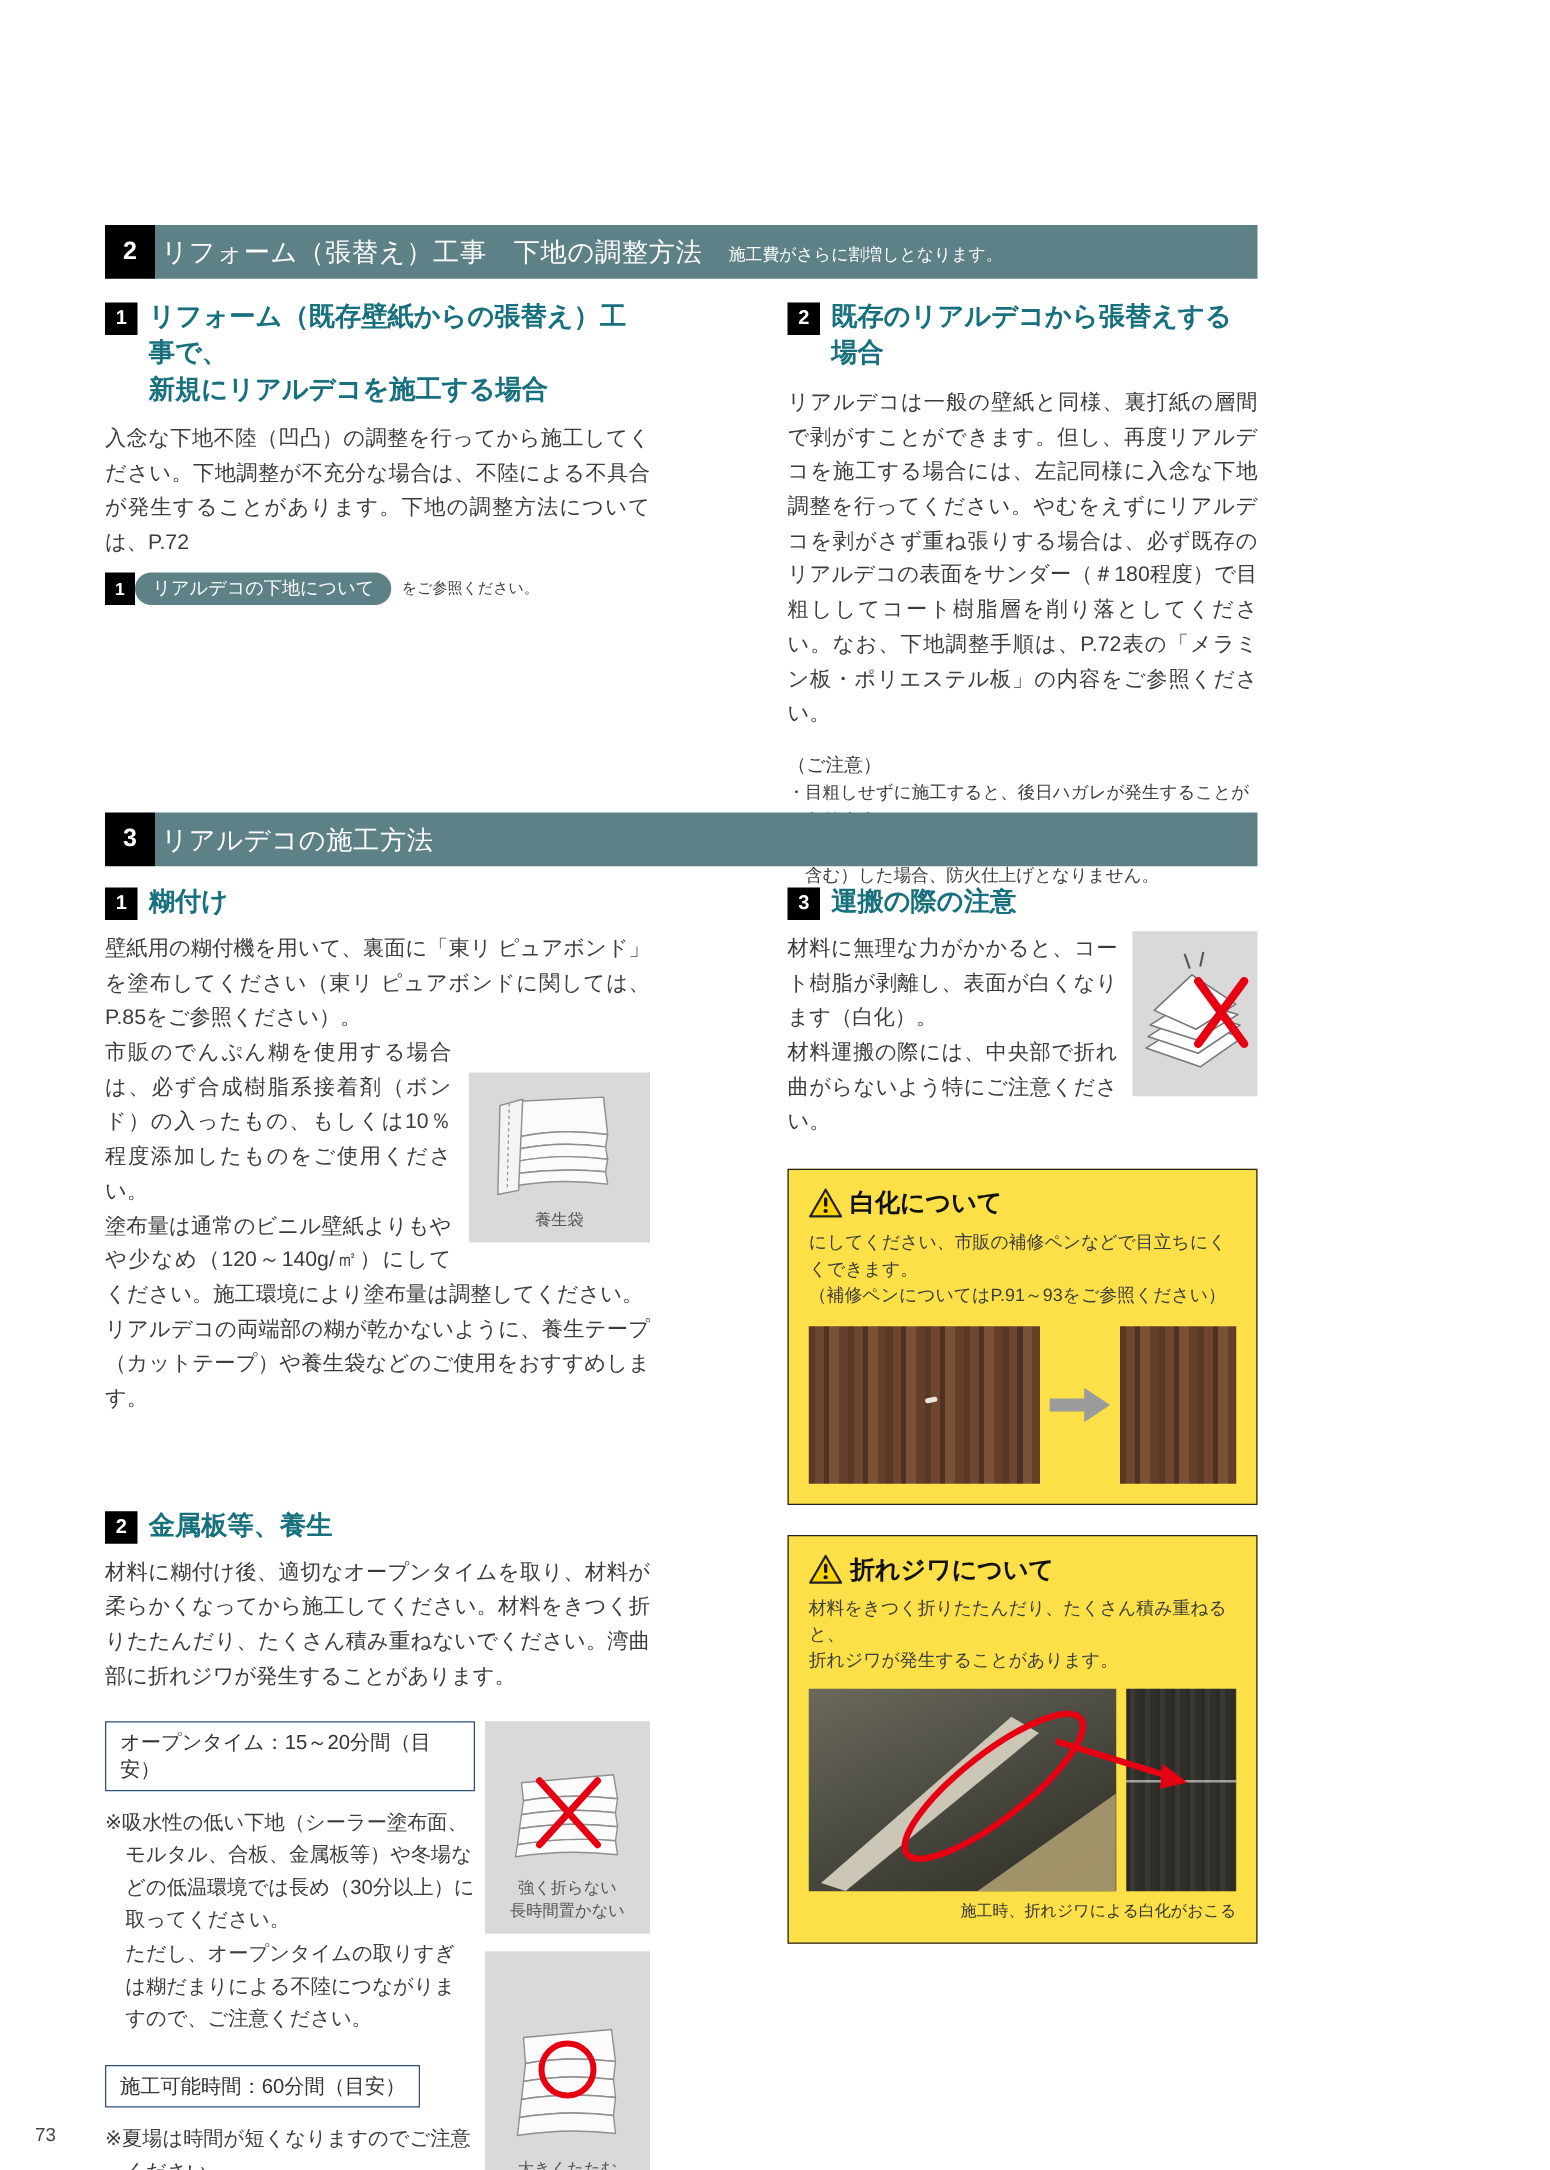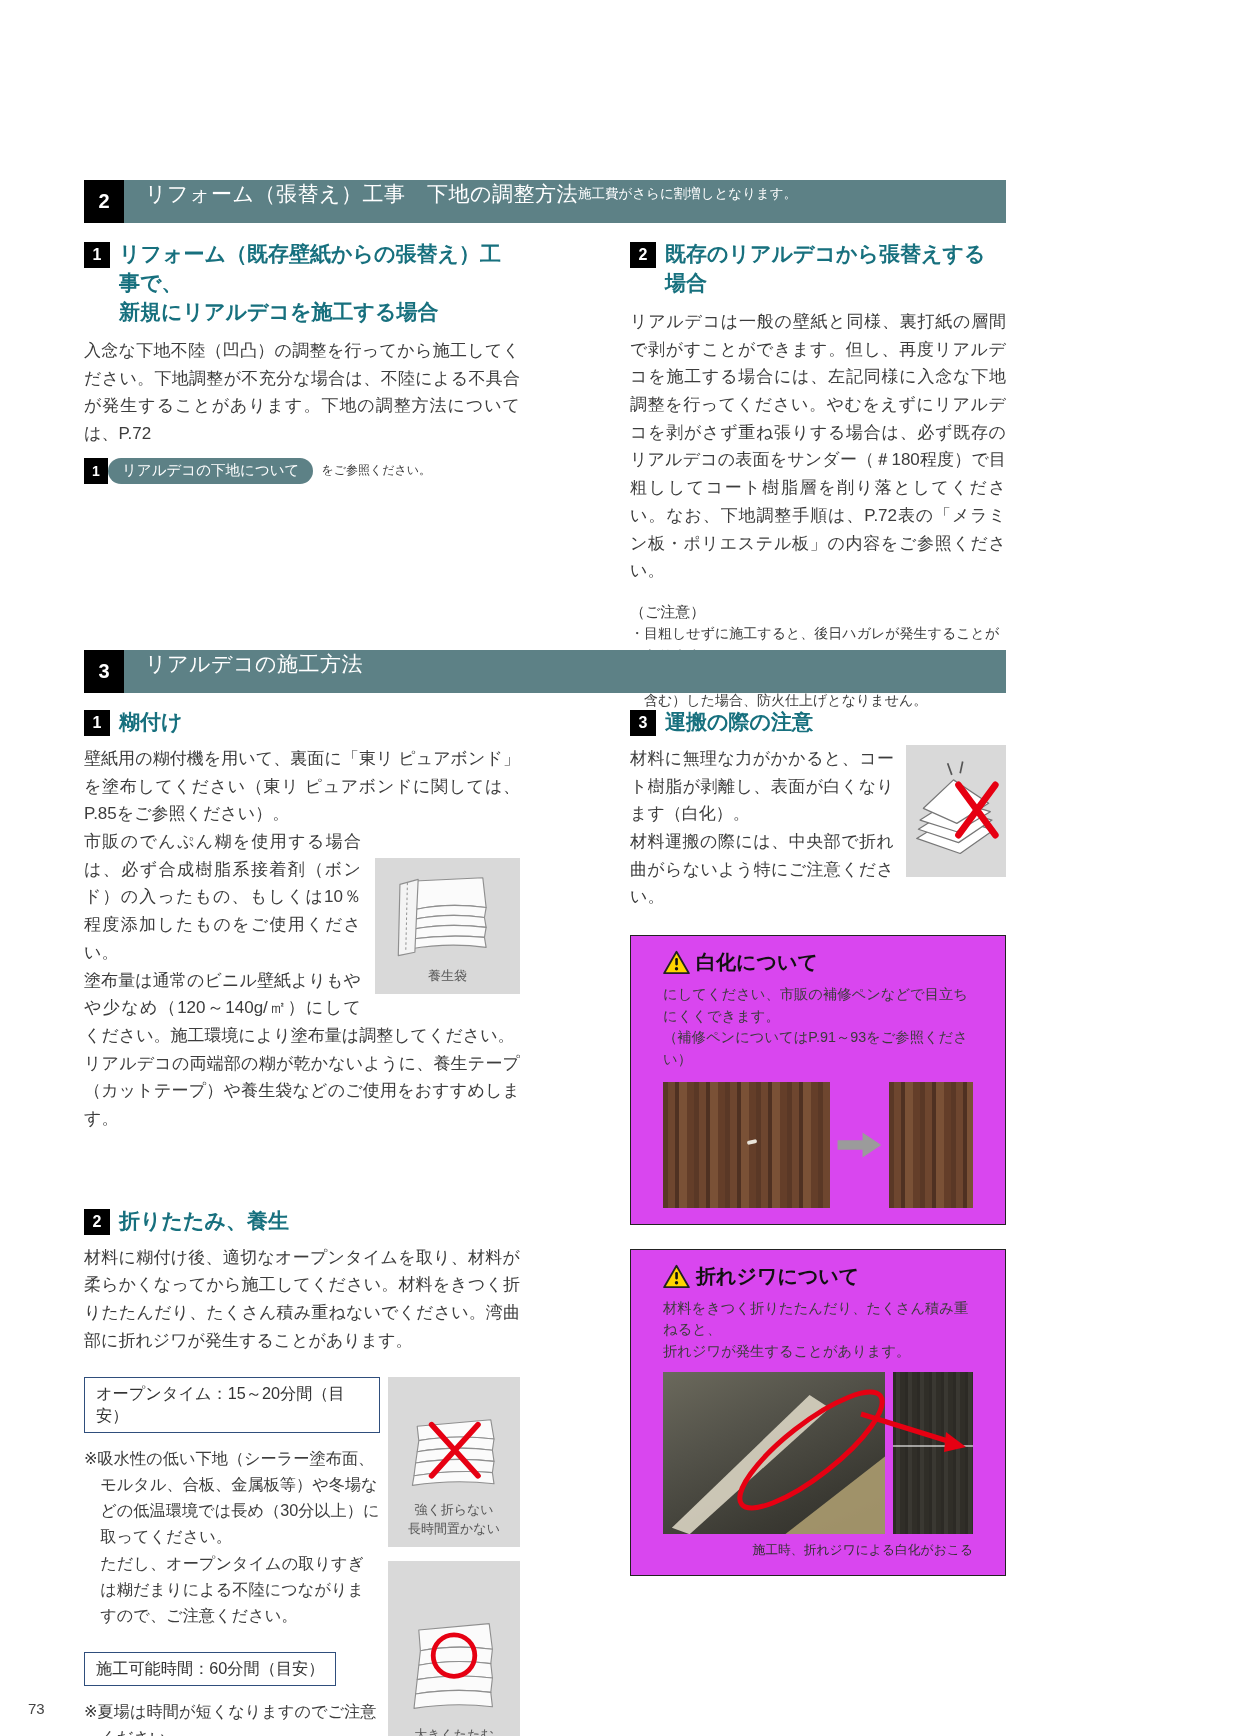--- a/index.html
+++ b/index.html
@@ -8,22 +8,22 @@
     font-family:"Liberation Sans","DejaVu Sans",sans-serif;
     color:#3c3c3c;-webkit-font-smoothing:antialiased;
   }
   .pre{white-space:pre-line;}
   .jtext{text-align:justify;}
 
   
   .band{position:absolute;left:84px;width:922px;height:43px;display:flex;}
   .band .bnum{width:40px;background:#000;color:#fff;font-size:20px;font-weight:bold;
     display:flex;align-items:center;justify-content:center;flex:none;}
-  .band .btitle{flex:1;background:#5d8186;color:#fff;display:flex;align-items:flex-start;
-    padding-left:21px;gap:0;}
+  .band .btitle{flex:1;background:#5d8186;color:#fff;display:flex;align-items:center;
+    padding-left:5px;gap:21px;}
   .band .bmain{font-size:21px;letter-spacing:.5px;}
   .band .bsub{font-size:13.5px;margin-top:5px;}
   #band2{top:180px;}
   #band3{top:650px;}
 
   
   .cols{position:absolute;left:84px;width:922px;display:flex;}
   #sec2{top:240px;}
   #sec3{top:708px;}
   .col-l{width:436px;flex:none;}
@@ -65,21 +65,21 @@
   .info-box{display:inline-block;border:1px solid #2f4e7c;padding:5px 11px;
     font-size:16.2px;color:#333;background:#fff;}
   .fnote{margin-top:12px;font-size:16.2px;line-height:1.62;padding-left:1em;text-indent:-1em;}
   .fig-nofold{height:170px;}
   .fig-bigfold{height:192px;}
 
   
   .fig-carry{float:right;width:100px;height:132px;margin-left:12px;margin-bottom:6px;}
 
   
-  .warn-box{border:1.5px solid #222;margin-top:24px;padding:13px 32px 16px;box-sizing:border-box;width:376px;background:#d946ef;}
+  .warn-box{border:1.5px solid #222;margin-top:24px;padding:13px 16px 16px;box-sizing:border-box;width:376px;background:#fde047;}
   .warn-head{display:flex;align-items:center;gap:6px;}
   .warn-head .wtitle{font-weight:bold;font-size:20px;color:#111;}
   .warn-body{font-size:14.3px;line-height:1.5;color:#3c3c3c;margin-top:8px;}
 
   .wh-row{display:flex;align-items:center;gap:6px;margin-top:12px;}
   .wood{position:relative;background:
     repeating-linear-gradient(90deg,#5a3826 0 5px,#6e462f 5px 12px,#4f3122 12px 16px,#7a5136 16px 24px,#643e29 24px 31px);}
   .wood-l{width:186px;height:126px;}
   .wood-r{width:93px;height:126px;}
   .spot{position:absolute;left:50%;top:46%;width:10px;height:4px;background:#e9e4da;
@@ -174,21 +174,21 @@
         </span>
         <span>市販のでんぷん糊を使用する場合は、必ず合成樹脂系接着剤（ボンド）の入ったもの、もしくは10％程度添加したものをご使用ください。</span>
       </div>
       <div>塗布量は通常のビニル壁紙よりもやや少なめ（120～140g/㎡）にしてください。施工環境により塗布量は調整してください。</div>
       <div>リアルデコの両端部の糊が乾かないように、養生テープ（カットテープ）や養生袋などのご使用をおすすめします。</div>
     </div>
 
     <div class="fold-sec">
       <div class="sub-head">
         <div class="nbox">2</div>
-        <div class="stitle">折りたたみ、養生</div>
+        <div class="stitle">金属板等、養生</div>
       </div>
       <div class="body-txt jtext" style="margin-top:8px;">材料に糊付け後、適切なオープンタイムを取り、材料が柔らかくなってから施工してください。材料をきつく折りたたんだり、たくさん積み重ねないでください。湾曲部に折れジワが発生することがあります。</div>
 
       <div class="fold-row">
         <div class="fold-left">
           <div class="info-box">オープンタイム：15～20分間（目安）</div>
           <div class="fnote pre">※吸水性の低い下地（シーラー塗布面、モルタル、合板、金属板等）や冬場などの低温環境では長め（30分以上）に取ってください。
 ただし、オープンタイムの取りすぎは糊だまりによる不陸につながりますので、ご注意ください。</div>
           <div class="info-box" style="margin-top:24px;">施工可能時間：60分間（目安）</div>
           <div class="fnote">※夏場は時間が短くなりますのでご注意ください。</div>

